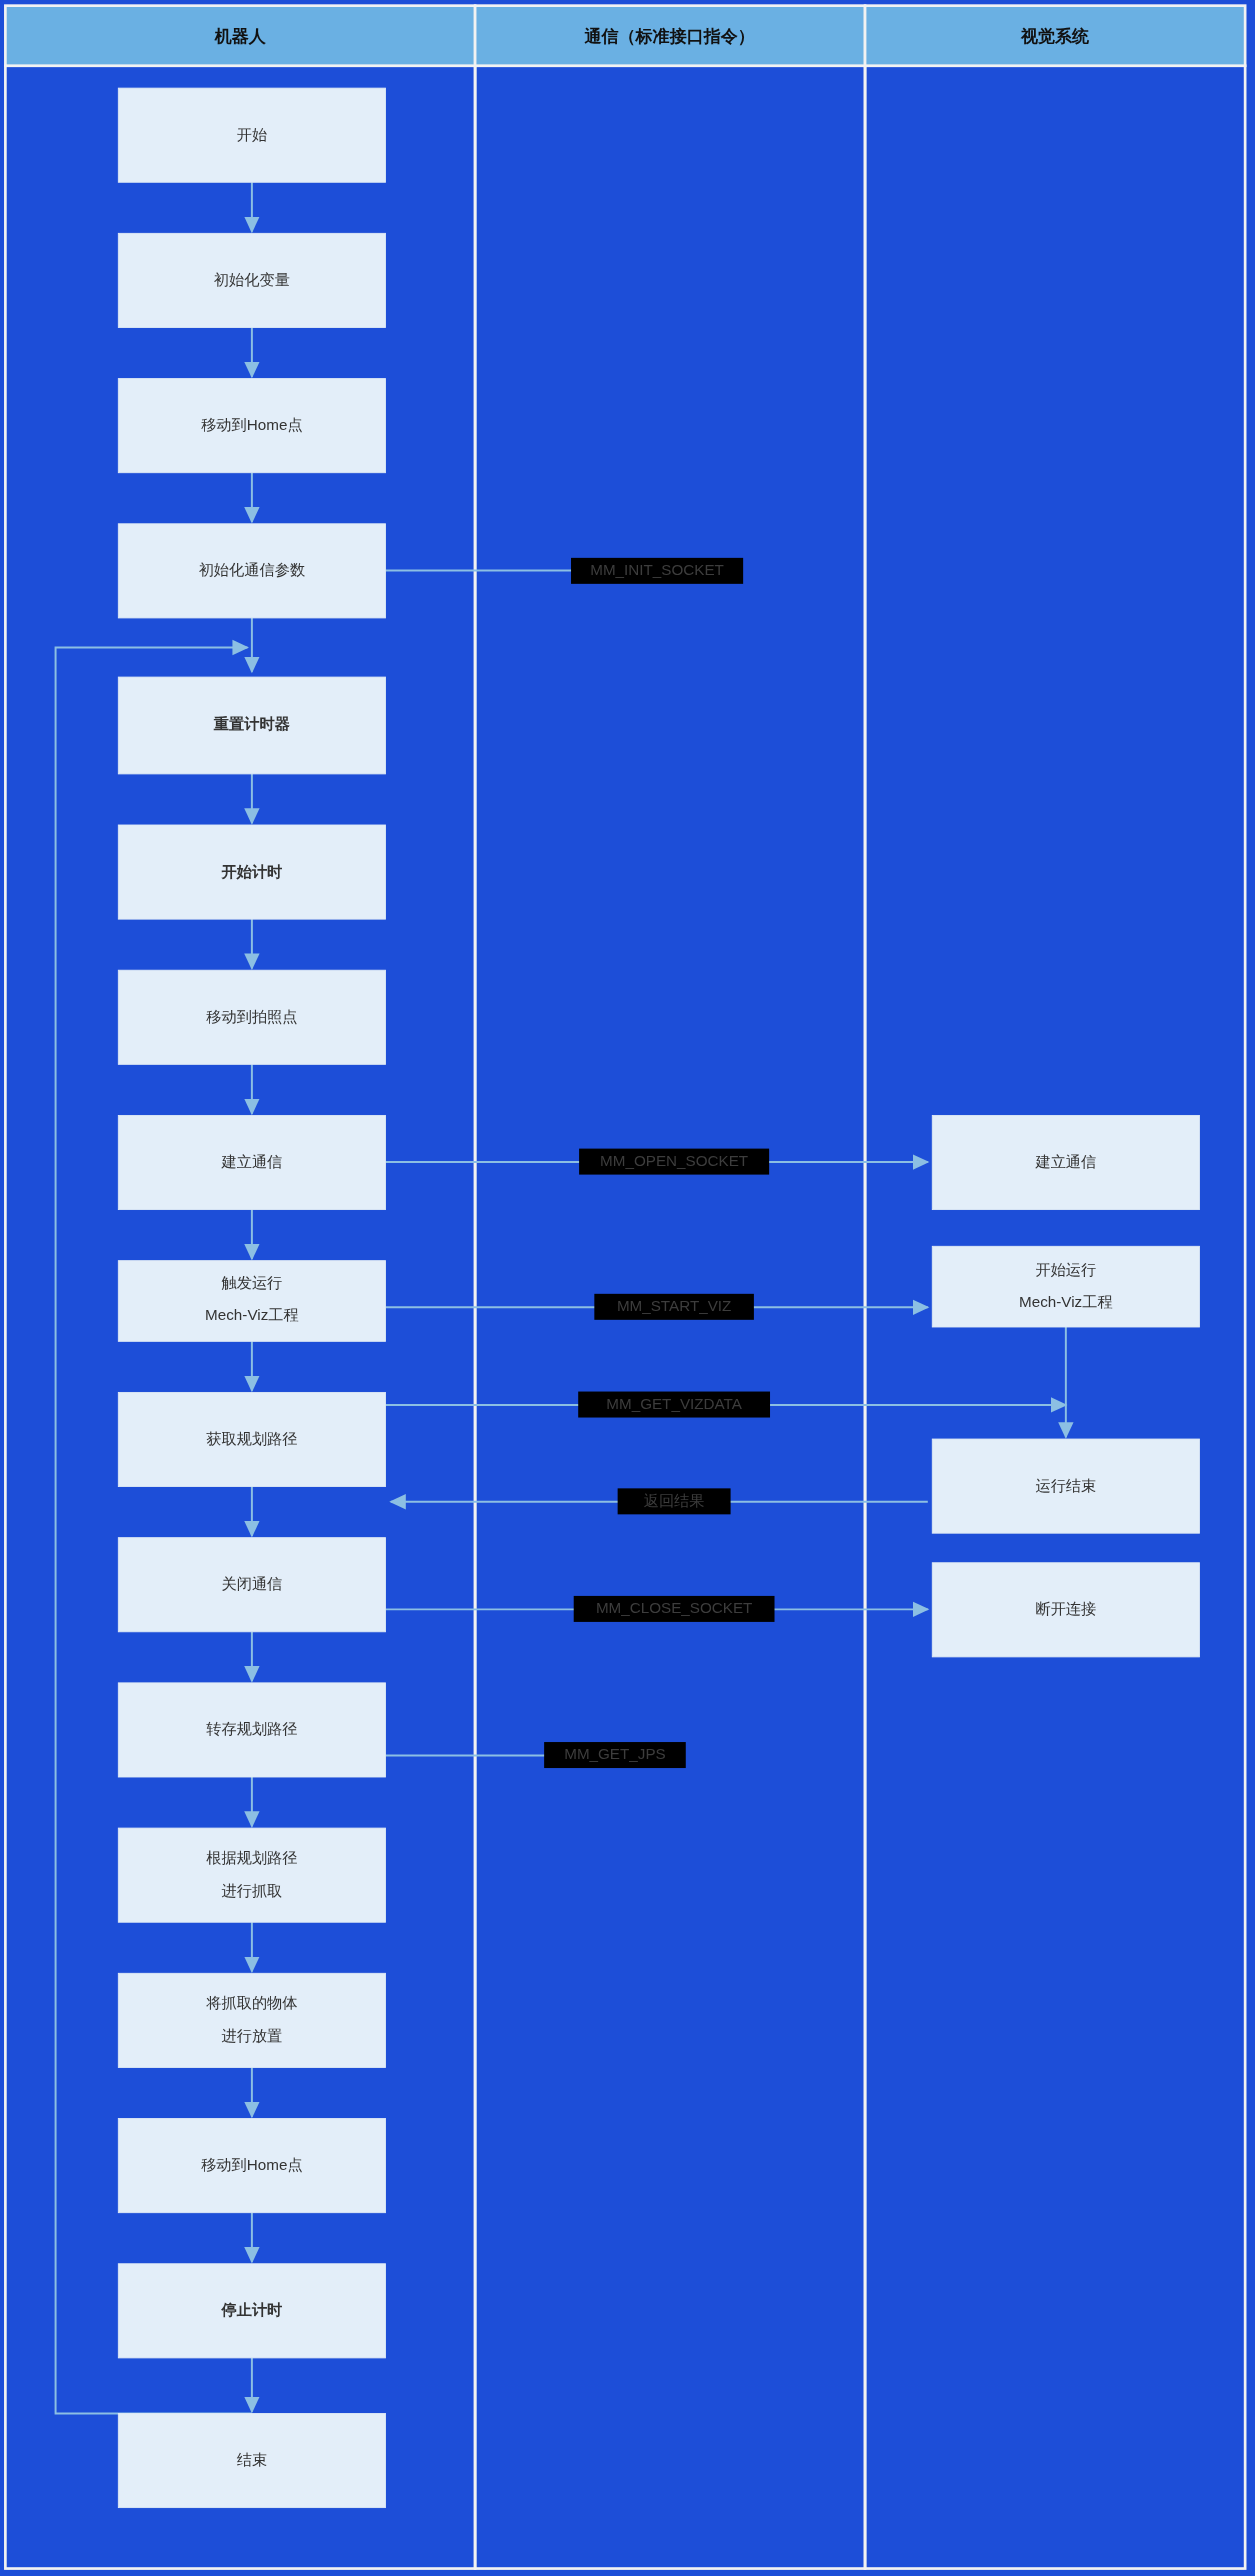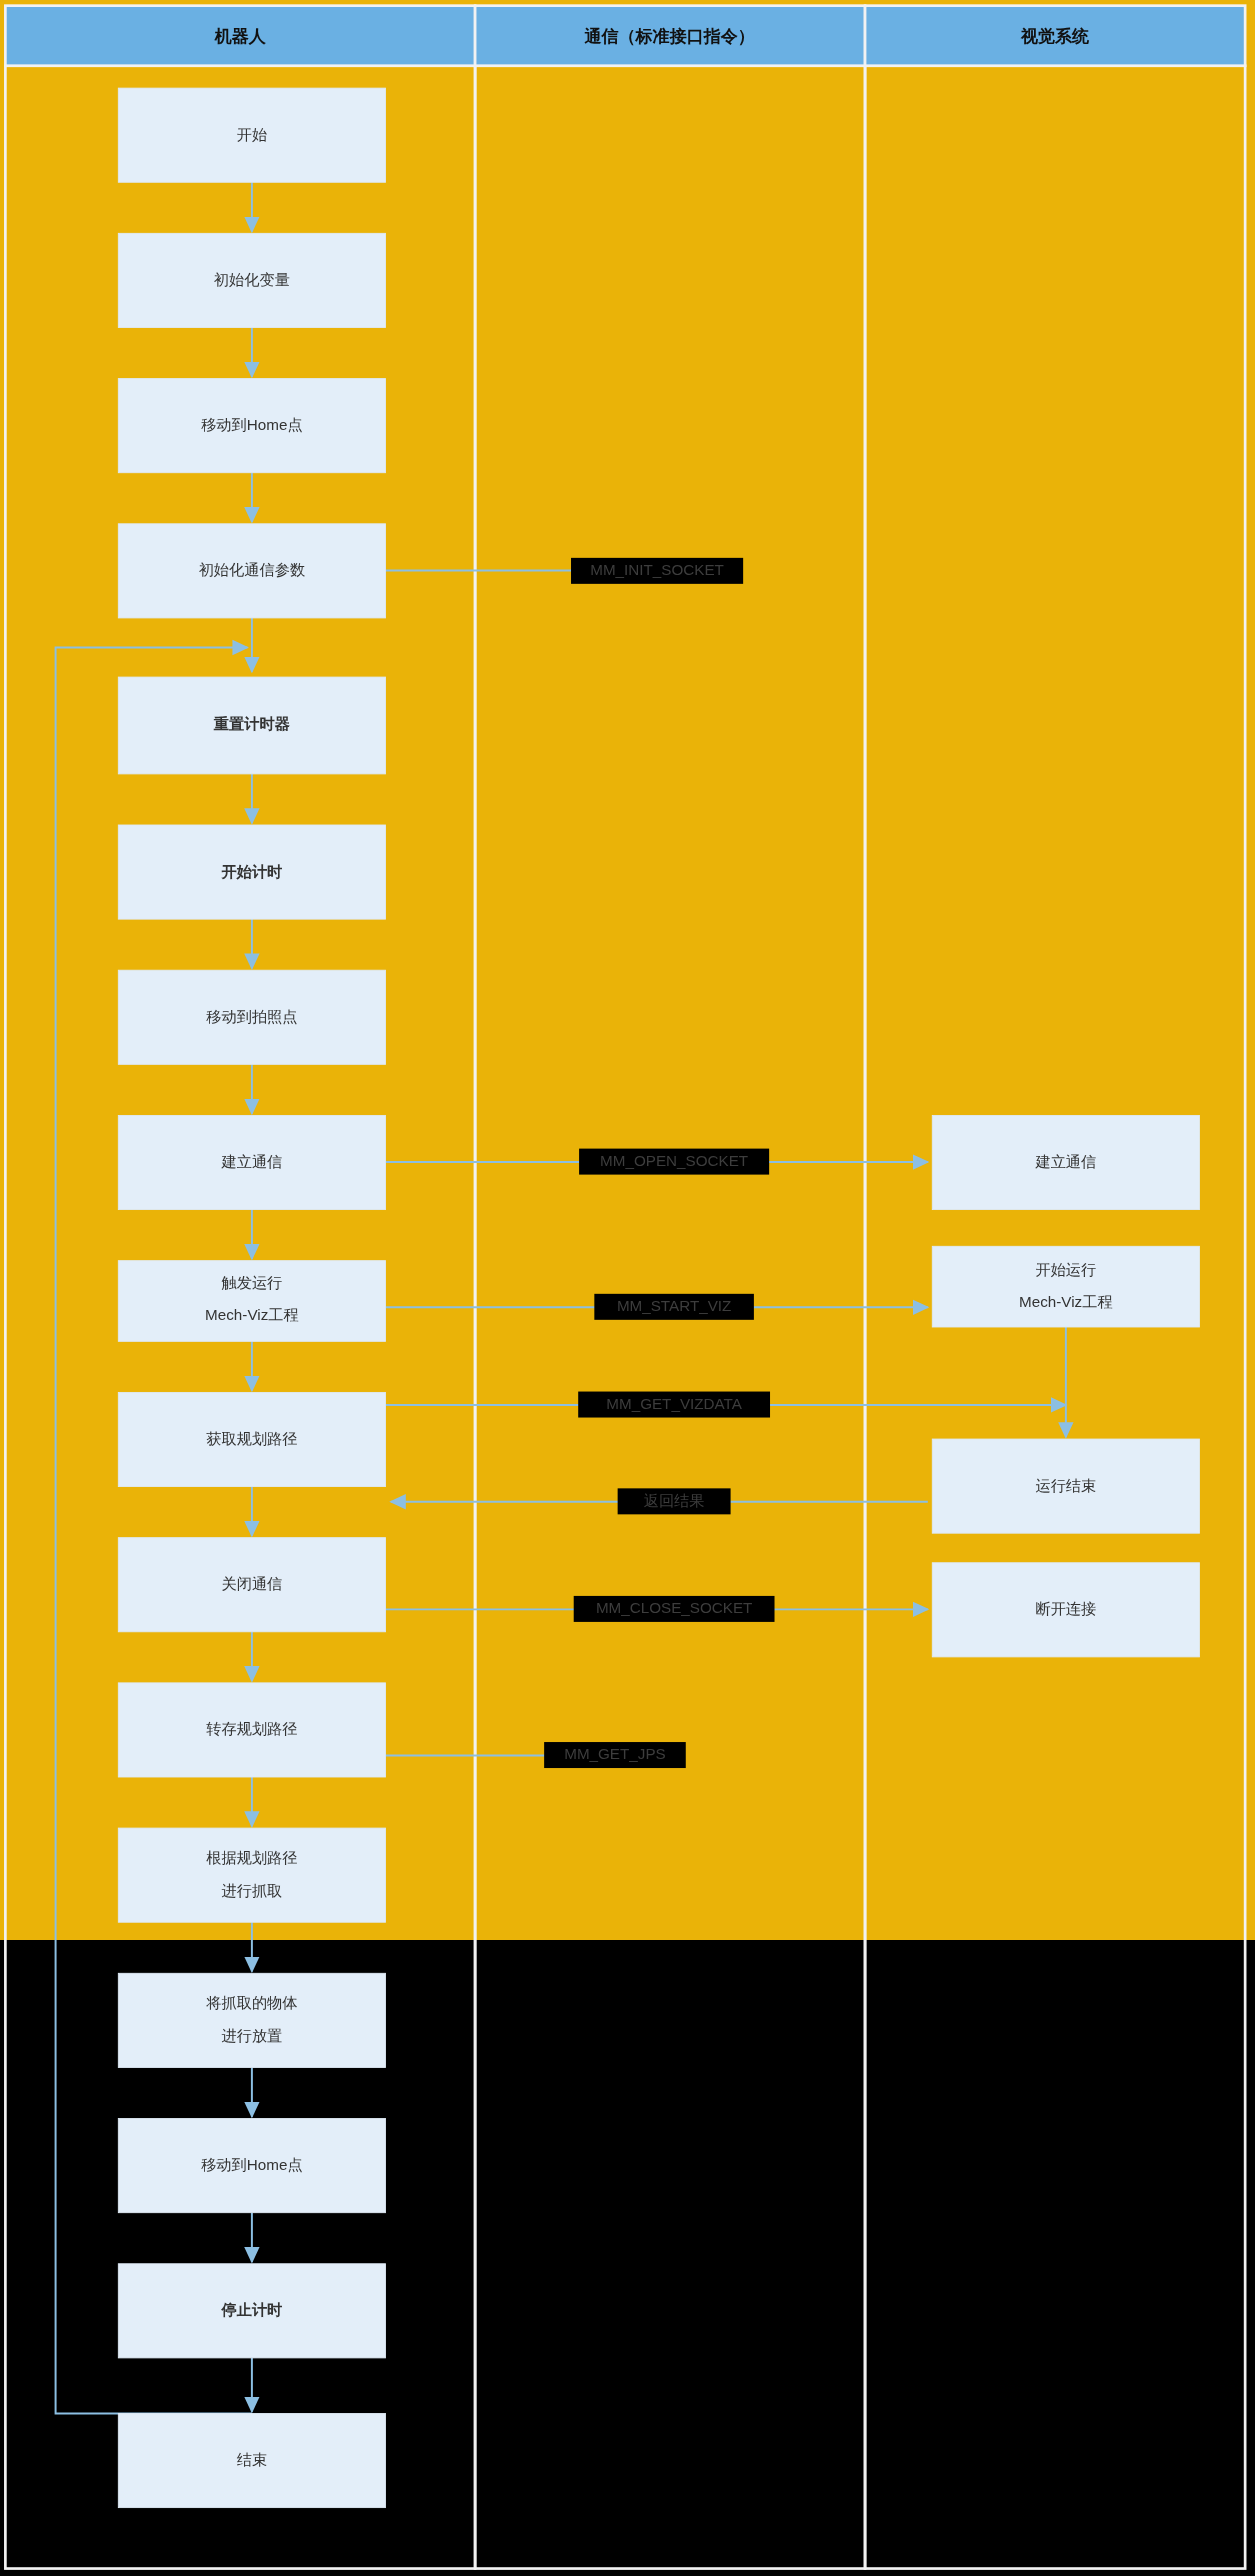--- a/index.html
+++ b/index.html
@@ -7,22 +7,22 @@
     padding: 0;
     background: #000000;
     width: 1255px;
     height: 2576px;
     overflow: hidden;
     font-family: "Liberation Sans", sans-serif;
   }
   #sheet {
     position: relative;
     width: 1255px;
-    height: 1940px;
-    background: #eab308;
+    height: 2576px;
+    background: #1d4ed8;
   }
   svg#diagram {
     position: absolute;
     left: 0;
     top: 0;
     width: 1255px;
     height: 2576px;
     display: block;
   }
   .swimlane-header-rect {

